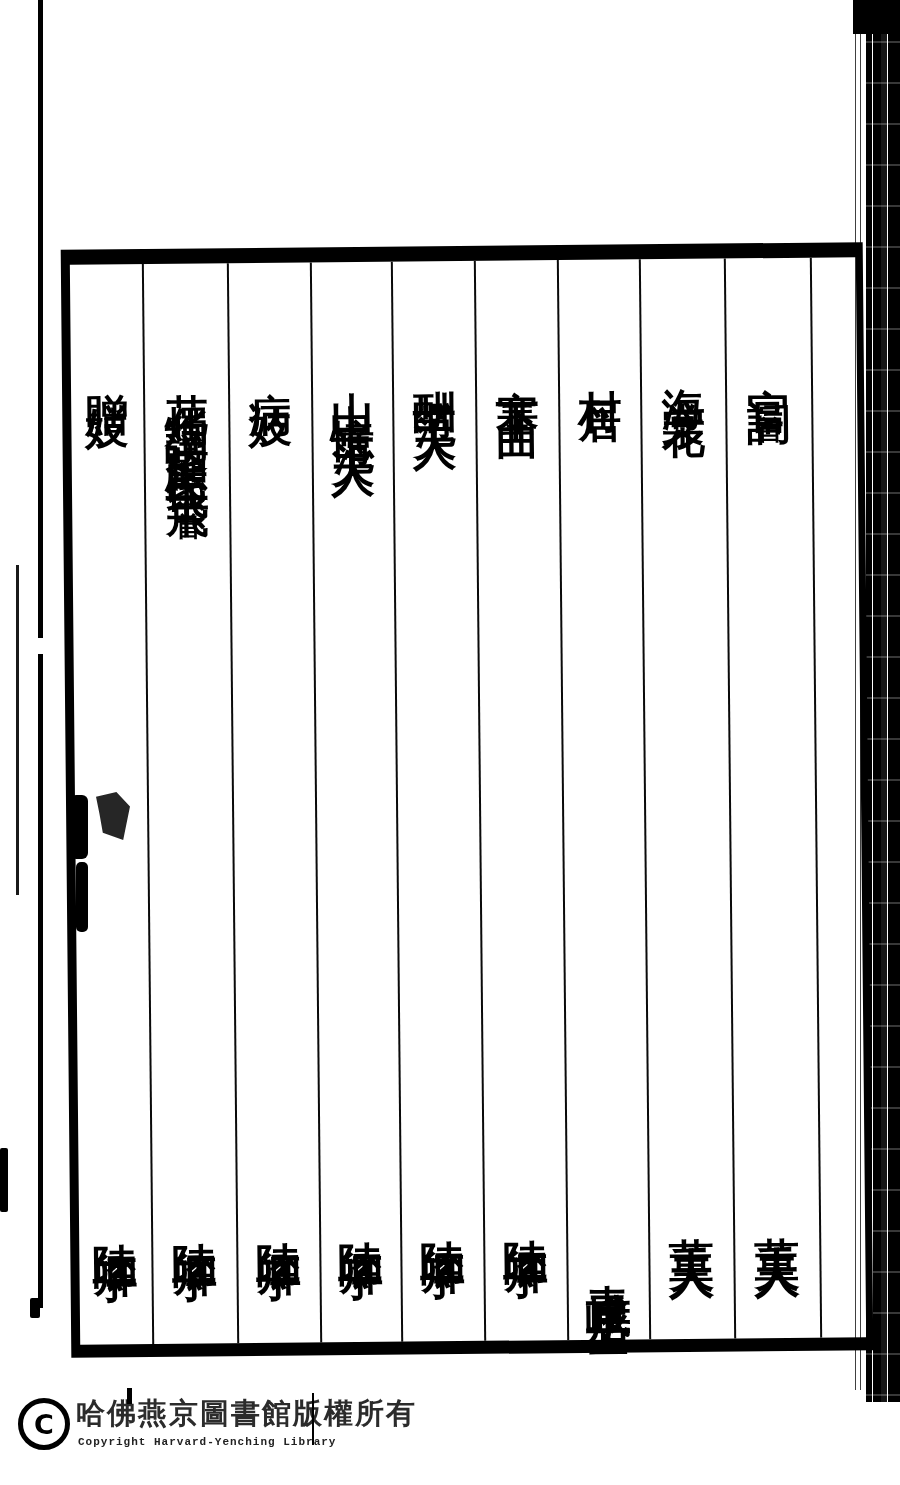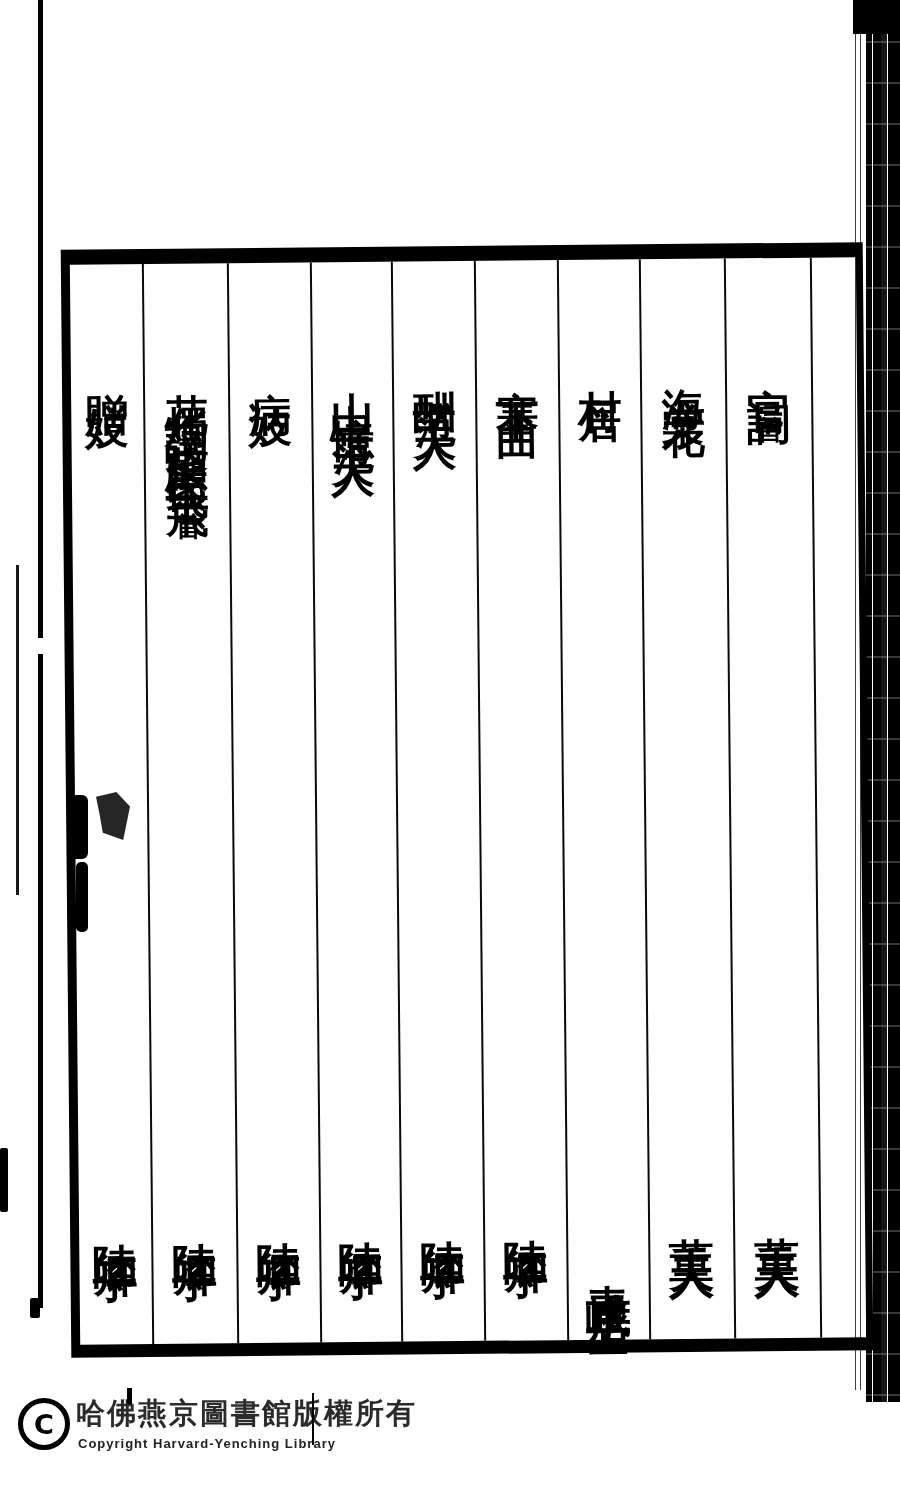--- a/index.html
+++ b/index.html
@@ -47,22 +47,22 @@
   .spine-frag{position:absolute;left:2px;width:44px;text-align:center;font-size:40px;font-weight:bold;color:#000;
     writing-mode:vertical-rl;text-orientation:upright;clip-path:inset(0 16% 2% 0);opacity:.92;}
 
   
   .stamp{position:absolute;left:14px;top:1390px;width:320px;height:76px;}
   .stamp-circle{position:absolute;left:4px;top:8px;width:42px;height:42px;border:5px solid #000;
     border-radius:50%;display:flex;align-items:center;justify-content:center;}
   .stamp-c{font-family:"DejaVu Sans", sans-serif;font-size:27px;font-weight:bold;color:#000;line-height:1;}
   .stamp-cn{position:absolute;left:62px;top:4px;font-size:29px;font-weight:bold;color:#2b2b2b;
     letter-spacing:2px;white-space:nowrap;font-family:"DejaVu Serif", serif;}
-  .stamp-en{position:absolute;left:64px;top:46px;font-family:Liberation Sans, sans-serif;
-    font-size:13px;font-weight:bold;color:#222;letter-spacing:1px;white-space:nowrap;}
+  .stamp-en{position:absolute;left:64px;top:46px;font-family:Liberation Mono, monospace;
+    font-size:11px;font-weight:bold;color:#222;letter-spacing:1px;white-space:nowrap;}
   .stamp-rule{position:absolute;left:298px;top:3px;width:2px;height:52px;background:#000;}
   .stamp-tick{position:absolute;left:113px;top:-2px;width:5px;height:16px;background:#000;}
 </style>
 </head>
 <body>
 
 <div id="page">
 
   <div class="margin-line"></div>
   <div class="margin-line2"></div>

